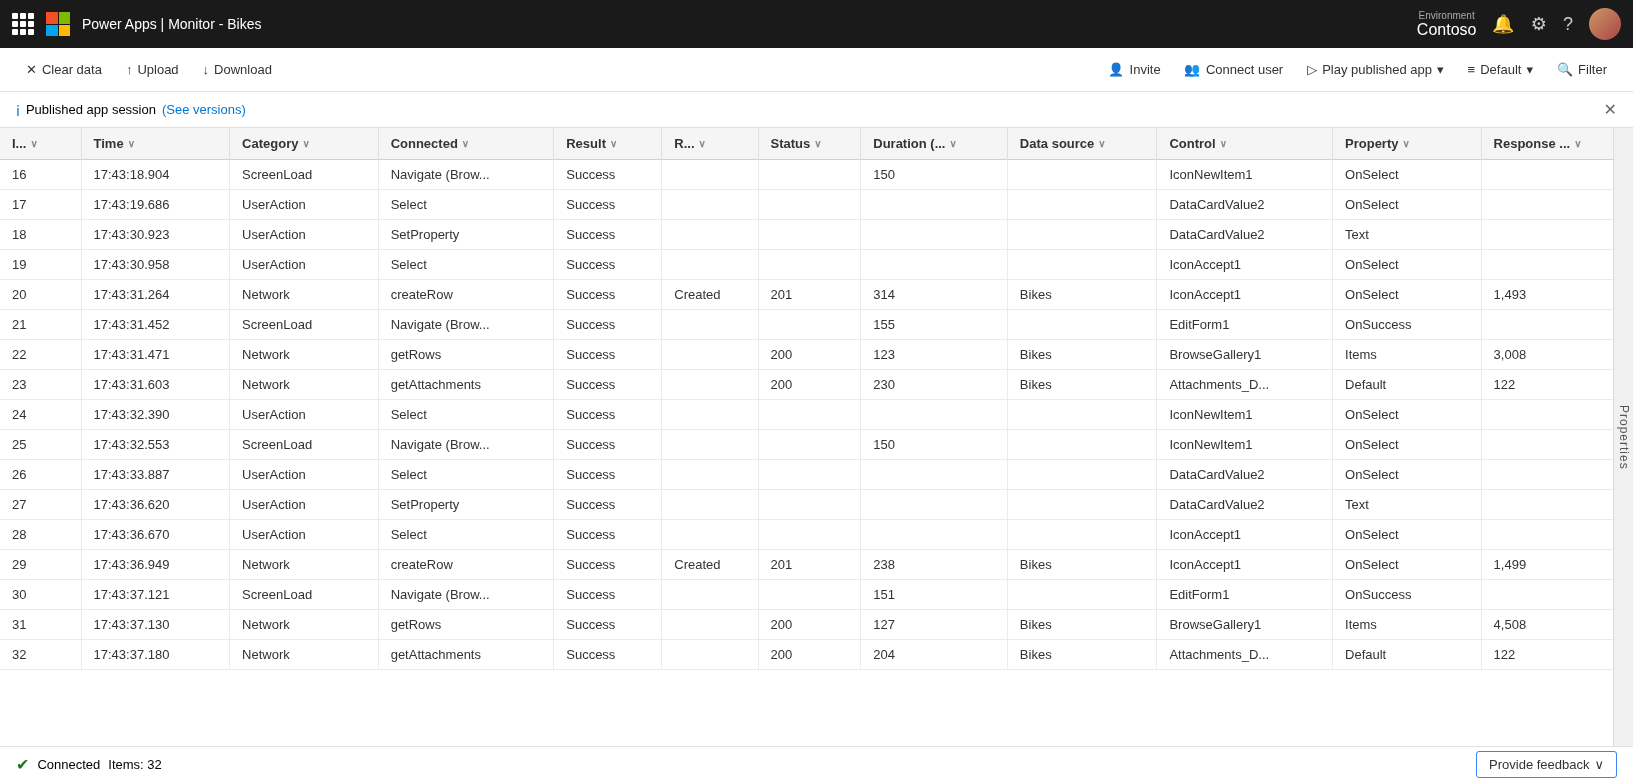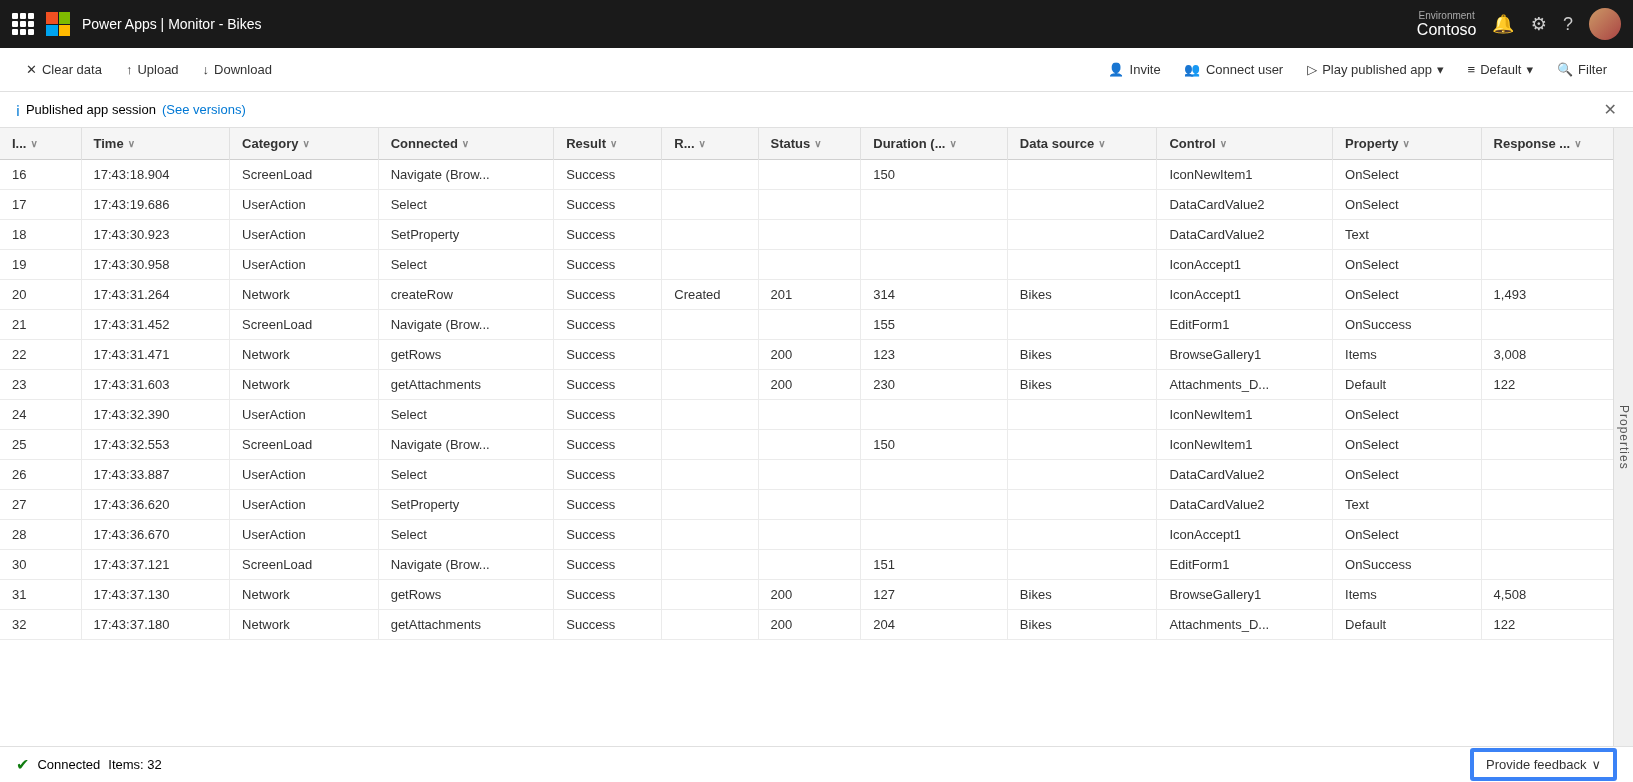--- a/index.html
+++ b/index.html
@@ -162,21 +162,21 @@
       align-items: center;
       padding: 0 16px;
       gap: 8px;
       font-size: 13px;
     }
     .status-dot { color: #107c10; font-size: 16px; }
     .feedback-btn {
       margin-left: auto;
       display: flex; align-items: center; gap: 5px;
       background: #fff;
-      border: 4px solid #3b82f6;
+      border: 1px solid #3b82f6;
       padding: 5px 12px;
       border-radius: 3px;
       cursor: pointer;
       font-size: 13px;
       color: #333;
     }
 
     
     .table-wrapper::-webkit-scrollbar { width: 8px; height: 8px; }
     .table-wrapper::-webkit-scrollbar-track { background: #f0f0f0; }
@@ -532,20 +532,34 @@
             <td>Success</td>
             <td></td>
             <td></td>
             <td></td>
             <td></td>
             <td>IconAccept1</td>
             <td>OnSelect</td>
             <td></td>
           </tr>
           <tr>
+            <td>29</td>
+            <td>17:43:36.949</td>
+            <td>Network</td>
+            <td>createRow</td>
+            <td>Success</td>
+            <td>Created</td>
+            <td>201</td>
+            <td>238</td>
+            <td>Bikes</td>
+            <td>IconAccept1</td>
+            <td>OnSelect</td>
+            <td>1,499</td>
+          </tr>
+          <tr>
             <td>30</td>
             <td>17:43:37.121</td>
             <td>ScreenLoad</td>
             <td>Navigate (Brow...</td>
             <td>Success</td>
             <td></td>
             <td></td>
             <td>151</td>
             <td></td>
             <td>EditForm1</td>

